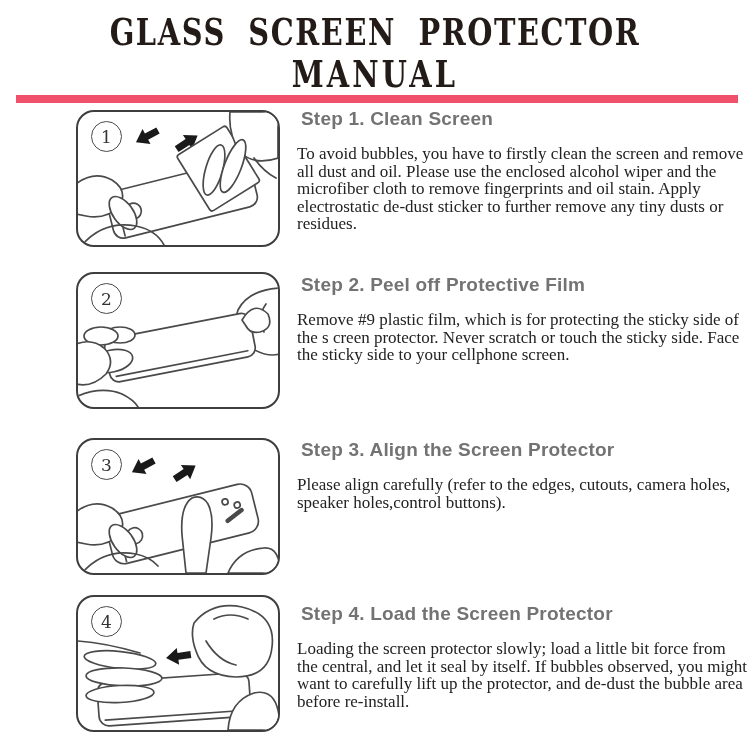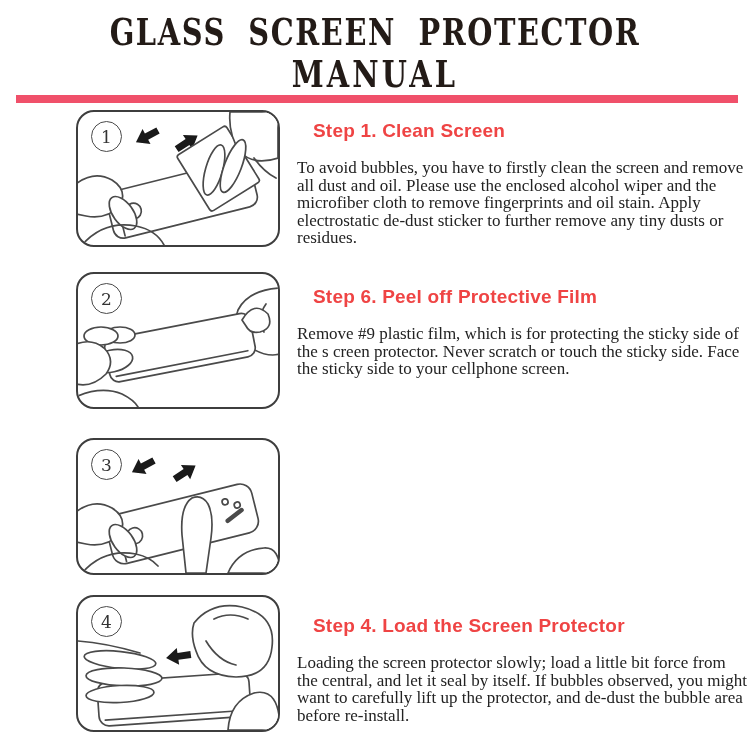--- a/index.html
+++ b/index.html
@@ -27,21 +27,21 @@
   .stepbox svg{position:absolute;left:0;top:0;width:200px;height:133px;}
   .num{
     position:absolute;left:13px;top:9px;width:29px;height:29px;z-index:5;
     border:1.6px solid #4a4a4a;border-radius:50%;background:#fff;
     display:flex;align-items:center;justify-content:center;
     font-family:"DejaVu Serif",serif;font-size:17px;color:#333;
   }
   
   .steptext{position:absolute;left:297px;width:450px;color:#1c1c1c;}
   .steptext h2{
-    margin:16px;font-size:19px;line-height:24px;font-weight:bold;color:#ef4444;
+    margin:4px;font-size:19px;line-height:24px;font-weight:bold;color:#737373;
     font-family:"Liberation Sans",sans-serif;letter-spacing:.2px;
   }
   .steptext p{
     margin:14px 0 0 0;font-family:"Liberation Serif",serif;
     font-size:17px;line-height:17.5px;color:#222222;
   }
   
   .line{fill:#ffffff;stroke:#4a4a4a;stroke-width:1.7;stroke-linecap:round;stroke-linejoin:round;}
   .open{fill:none;stroke:#4a4a4a;stroke-width:1.7;stroke-linecap:round;stroke-linejoin:round;}
   .solid{fill:#1a1a1a;stroke:none;}
@@ -113,21 +113,21 @@
 
       <g>
         <ellipse class="line" cx="23" cy="62" rx="17" ry="9"></ellipse>
         <ellipse class="line" cx="34" cy="87" rx="21" ry="11" transform="rotate(-12 34 87)"></ellipse>
         <path class="line" d="M-2,70 Q14,64 26,74 Q38,86 28,100 Q14,114 -2,110 Z"></path>
         <path class="open" d="M0,122 Q24,112 44,120 Q56,126 60,133"></path>
       </g>
     </svg>
   </div>
   <div class="steptext" style="top:269px">
-    <h2>Step 6. Peel off Protective Film</h2>
+    <h2>Step 2. Peel off Protective Film</h2>
     <p>Remove #9 plastic film, which is for protecting the sticky side of the s creen protector. Never scratch or touch the sticky side. Face the sticky side to your cellphone screen.</p>
   </div>
 
   <div class="stepbox" style="top:438px">
     <span class="num">3</span>
     <svg viewBox="0 0 200 133">
 
       <g>
         <polygon class="solid" points="0,5 13,5 13,0 25,8.5 13,17 13,12 0,12" transform="translate(80,28) rotate(152)"></polygon>
         <polygon class="solid" points="0,5 13,5 13,0 25,8.5 13,17 13,12 0,12" transform="translate(92,32) rotate(-33)"></polygon>
@@ -144,20 +144,24 @@
 
       <path class="line" d="M108,133 L104,95 Q102,66 114,58 Q124,54 130,64 Q136,76 133,98 L128,133 Z"></path>
 
       <g>
         <path class="line" d="M-2,72 Q16,58 34,68 Q50,78 42,94 Q28,108 8,104 L-2,102 Z"></path>
         <ellipse class="line" cx="45" cy="101" rx="10" ry="19" transform="rotate(-36 45 101)"></ellipse>
         <path class="open" d="M4,133 Q26,108 58,114 Q72,117 80,126"></path>
       </g>
       <path class="line" d="M150,133 Q160,110 186,108 Q202,107 202,133 Z"></path>
     </svg>
+  </div>
+  <div class="steptext" style="top:434px">
+    <h2>Step 3. Align the Screen Protector</h2>
+    <p>Please align carefully (refer to the edges, cutouts, camera holes, speaker holes,control buttons).</p>
   </div>
 
   <div class="stepbox" style="top:595px">
     <span class="num">4</span>
     <svg viewBox="0 0 200 133">
 
       <g transform="rotate(-4 100 102)">
         <rect class="line" x="20" y="80" width="152" height="44" rx="10"></rect>
         <path class="open" d="M26,118 L164,118"></path>
       </g>

